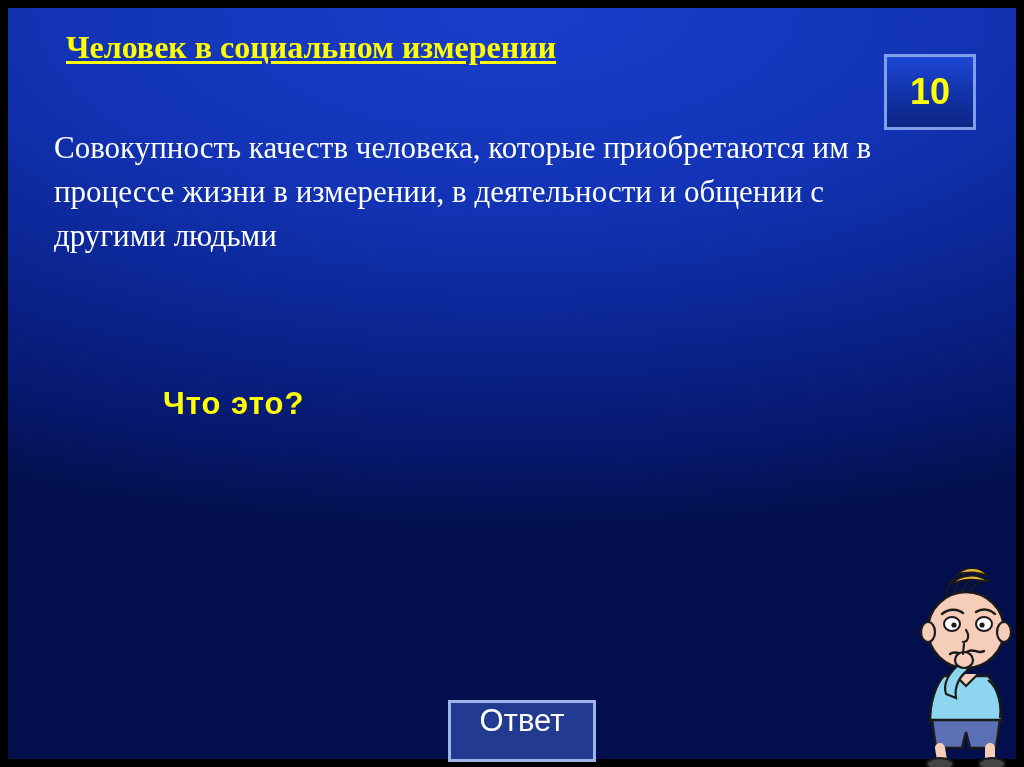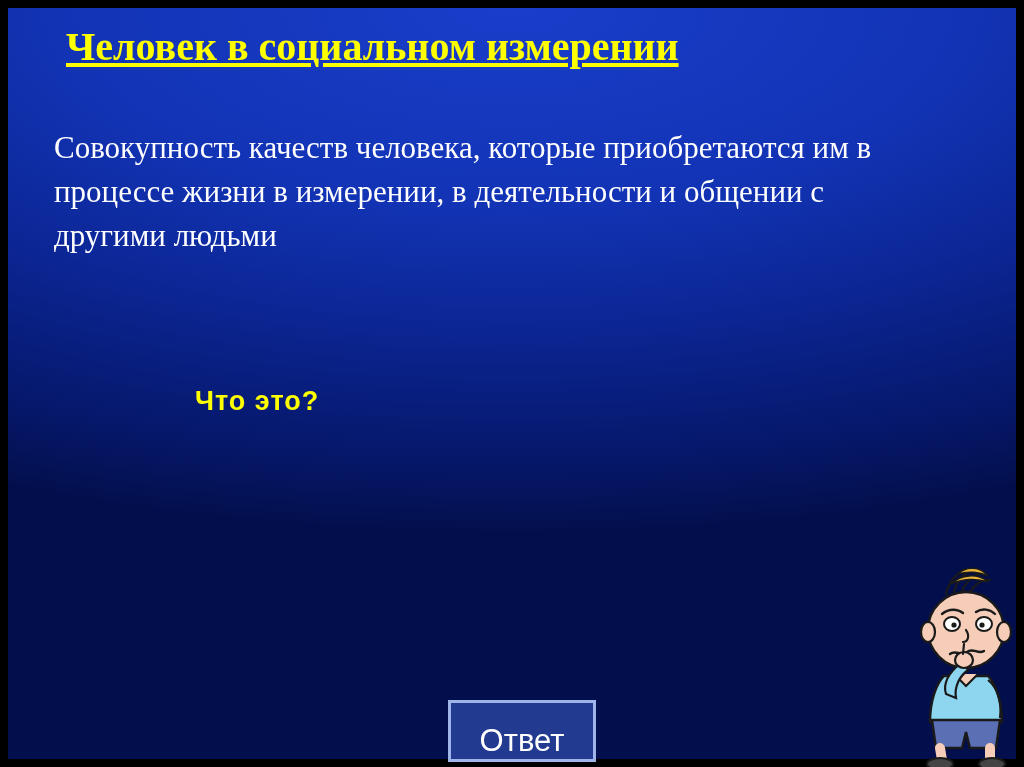--- a/index.html
+++ b/index.html
@@ -27,21 +27,21 @@
   }
 
   
   #title {
     position: absolute;
     left: 58px;
     top: 16px;
     width: 830px;
     font-family: "Liberation Serif", serif;
     font-weight: bold;
-    font-size: 40px;
+    font-size: 32px;
     line-height: 46px;
     color: #ffff00;
     text-decoration: underline;
     text-underline-offset: 3px;
     white-space: nowrap;
   }
 
   
   #score-box {
     position: absolute;
@@ -76,38 +76,37 @@
     color: #ffffff;
   }
 
   
   #prompt {
     position: absolute;
     left: 155px;
     top: 378px;
     font-family: "Liberation Sans", sans-serif;
     font-weight: bold;
-    font-size: 27px;
+    font-size: 31px;
     color: #ffff00;
     letter-spacing: 1px;
-    margin-left: 32px;
   }
 
   
   #answer-button {
     position: absolute;
     left: 440px;
     top: 692px;
     width: 148px;
     height: 62px;
     background: #223a8f;
     border: 3px solid #9fb4e8;
     box-sizing: border-box;
     display: flex;
-    align-items: flex-end;
+    align-items: flex-start;
     justify-content: center;
   }
   #answer-label {
     font-family: "Liberation Sans", sans-serif;
     font-size: 31px;
     color: #ffffff;
   }
 
   
   #mascot {
@@ -119,20 +118,23 @@
   }
 </style>
 </head>
 <body>
 
 <div id="slide">
   <div id="panel">
 
     <div id="title">Человек в социальном измерении</div>
 
+    <div id="score-box">
+      <span id="score-value">10</span>
+    </div>
 
     <div id="question">Совокупность качеств человека, которые приобретаются им в процессе жизни в измерении, в деятельности и общении с другими людьми</div>
 
     <div id="prompt">Что это?</div>
 
     <div id="answer-button">
       <span id="answer-label">Ответ</span>
     </div>
 
     <div id="mascot">

